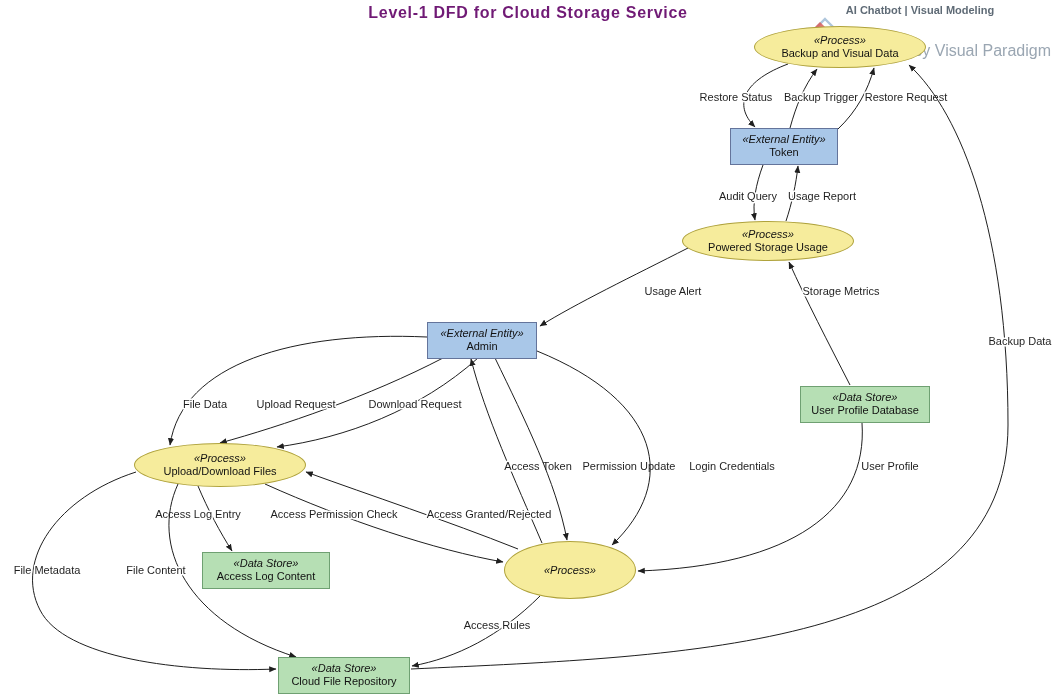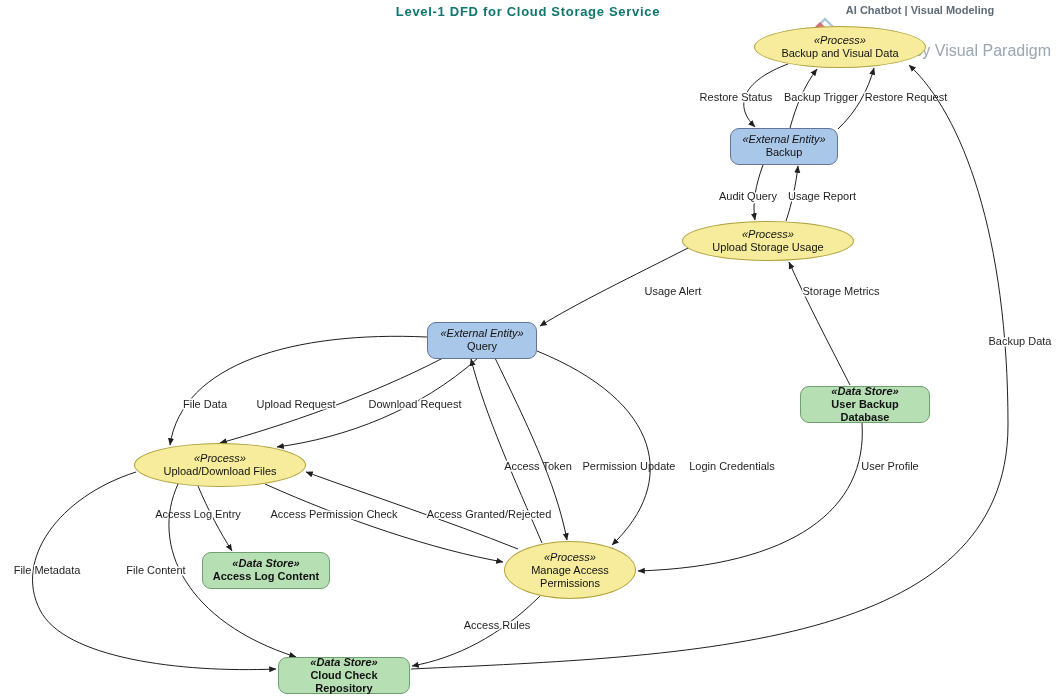--- a/index.html
+++ b/index.html
@@ -12,24 +12,24 @@
     height: 697px;
     background: #ffffff;
     overflow: hidden;
   }
 
   .diagram-title {
     position: absolute;
     top: 4px; left: 0;
     width: 100%;
     text-align: center;
-    font-size: 13px;
+    font-size: 16px;
     font-weight: bold;
     letter-spacing: 0.7px;
-    color: #0f766e;
+    color: #701a75;
   }
 
   .branding {
     position: absolute;
     top: 3px; right: 5px;
     display: flex;
     align-items: center;
     gap: 6px;
   }
   .brand-text { display: flex; flex-direction: column; line-height: 14px; gap: 27px; }
@@ -55,36 +55,34 @@
     display: flex;
     flex-direction: column;
     align-items: center;
     justify-content: center;
     text-align: center;
     font-size: 11px;
     line-height: 13px;
     color: #111111;
     pointer-events: auto;
     padding: 0 8px;
-    border-radius: 9px;
   }
   .node .stereotype { font-style: italic; }
   .node.process {
     border-radius: 50%;
     background: var(--process-fill, #f6ec9c);
     border: 1px solid var(--process-border, #afa23c);
   }
   .node.entity {
     background: var(--entity-fill, #a9c7e8);
     border: 1px solid var(--entity-border, #64749b);
   }
   .node.datastore {
     background: var(--datastore-fill, #b6dfb4);
     border: 1px solid var(--datastore-border, #6fa072);
-    font-weight: bold;
   }
 </style>
 </head>
 <body>
 
 <div class="canvas">
 
   <div class="diagram-title">Level-1 DFD for Cloud Storage Service</div>
 
   <div class="branding">
@@ -151,45 +149,44 @@
       </g>
   </svg>
 
   <div class="nodes" id="nodes-layer">
       <div class="node process" style="left: 754px; top: 26px; width: 172px; height: 42px;">
         <div class="stereotype">«Process»</div>
         <div class="node-name">Backup and Visual Data</div>
       </div>
       <div class="node entity" style="left: 730px; top: 127.5px; width: 108px; height: 37px;">
         <div class="stereotype">«External Entity»</div>
-        <div class="node-name">Backup</div>
+        <div class="node-name">Token</div>
       </div>
       <div class="node process" style="left: 682px; top: 221px; width: 172px; height: 40px;">
         <div class="stereotype">«Process»</div>
-        <div class="node-name">Upload Storage Usage</div>
+        <div class="node-name">Powered Storage Usage</div>
       </div>
       <div class="node entity" style="left: 427px; top: 321.5px; width: 110px; height: 37px;">
         <div class="stereotype">«External Entity»</div>
-        <div class="node-name">Query</div>
+        <div class="node-name">Admin</div>
       </div>
       <div class="node datastore" style="left: 800px; top: 385.5px; width: 130px; height: 37px;">
         <div class="stereotype">«Data Store»</div>
-        <div class="node-name">User Backup Database</div>
+        <div class="node-name">User Profile Database</div>
       </div>
       <div class="node process" style="left: 134px; top: 443px; width: 172px; height: 44px;">
         <div class="stereotype">«Process»</div>
         <div class="node-name">Upload/Download Files</div>
       </div>
       <div class="node datastore" style="left: 202px; top: 551.5px; width: 128px; height: 37px;">
         <div class="stereotype">«Data Store»</div>
         <div class="node-name">Access Log Content</div>
       </div>
       <div class="node process" style="left: 504px; top: 541px; width: 132px; height: 58px;">
         <div class="stereotype">«Process»</div>
-        <div class="node-name">Manage Access Permissions</div>
       </div>
       <div class="node datastore" style="left: 278px; top: 656.5px; width: 132px; height: 37px;">
         <div class="stereotype">«Data Store»</div>
-        <div class="node-name">Cloud Check Repository</div>
+        <div class="node-name">Cloud File Repository</div>
       </div>
     </div>
 
 </div>
 
 </body></html>

